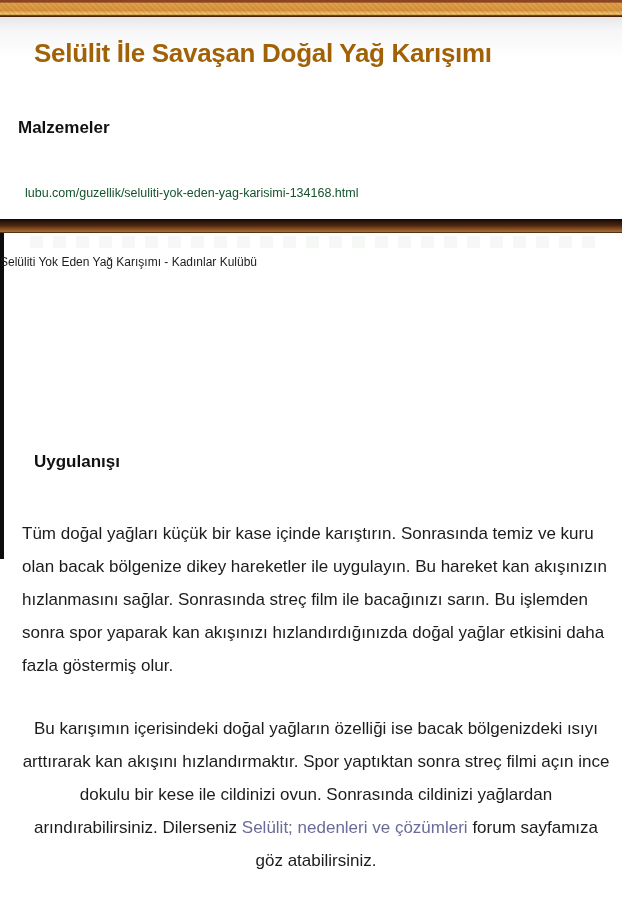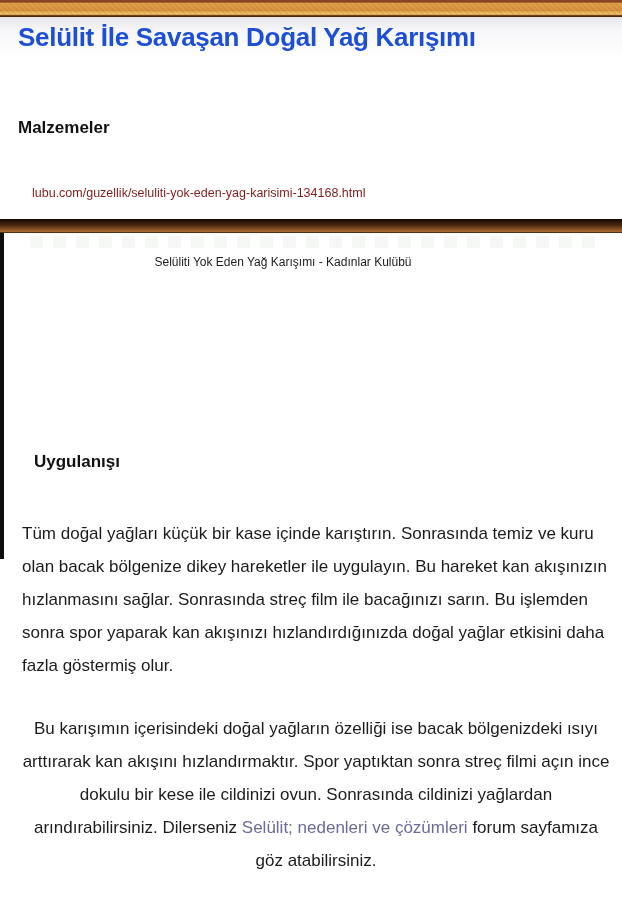--- a/index.html
+++ b/index.html
@@ -32,43 +32,43 @@
   }
   .under-bar {
     position: absolute;
     top: 17px; left: 0;
     width: 622px; height: 42px;
     background: linear-gradient(180deg, #e7e7eb 0%, #f6f6f8 30%, #ffffff 100%);
   }
   .title {
     position: absolute;
     top: 22px; left: 18px;
-    margin: 0;
+    margin: 16px;
     font-size: 26px;
     line-height: 30px;
     font-weight: bold;
-    color: #1d4ed8;
+    color: #a16207;
     letter-spacing: -0.3px;
     white-space: nowrap;
   }
   .subtitle {
     position: absolute;
     top: 74px; left: 18px;
     font-size: 17px;
     line-height: 19px;
     font-weight: bold;
     color: #111111;
     margin-top: 44px;
   }
   .url-line {
     position: absolute;
-    top: 186px; left: 8px;
+    top: 186px; left: 1px;
     font-size: 12.5px;
     line-height: 14px;
-    color: #7f1d1d;
+    color: #14532d;
     white-space: nowrap;
     padding-left: 24px;
   }
   
   .divider {
     position: absolute;
     top: 219px; left: 0;
     width: 622px; height: 14px;
     background: linear-gradient(180deg,
       #0f0702 0%, #27130a 16%,
@@ -85,21 +85,21 @@
     position: absolute;
     top: 236px; left: 30px;
     width: 570px; height: 12px;
     background: repeating-linear-gradient(90deg, #f3f6f3 0px, #f3f6f3 13px, #ffffff 13px, #ffffff 23px);
     opacity: 0.8;
   }
   .caption {
     position: absolute;
     top: 255px; left: 0;
     width: 566px;
-    text-align: center;
+    text-align: left;
     font-size: 12px;
     line-height: 14px;
     color: #1c1c1c;
   }
   
   .ingredients {
     position: absolute;
     top: 272px; left: 18px;
     margin: 0; padding: 0;
     list-style: none;

